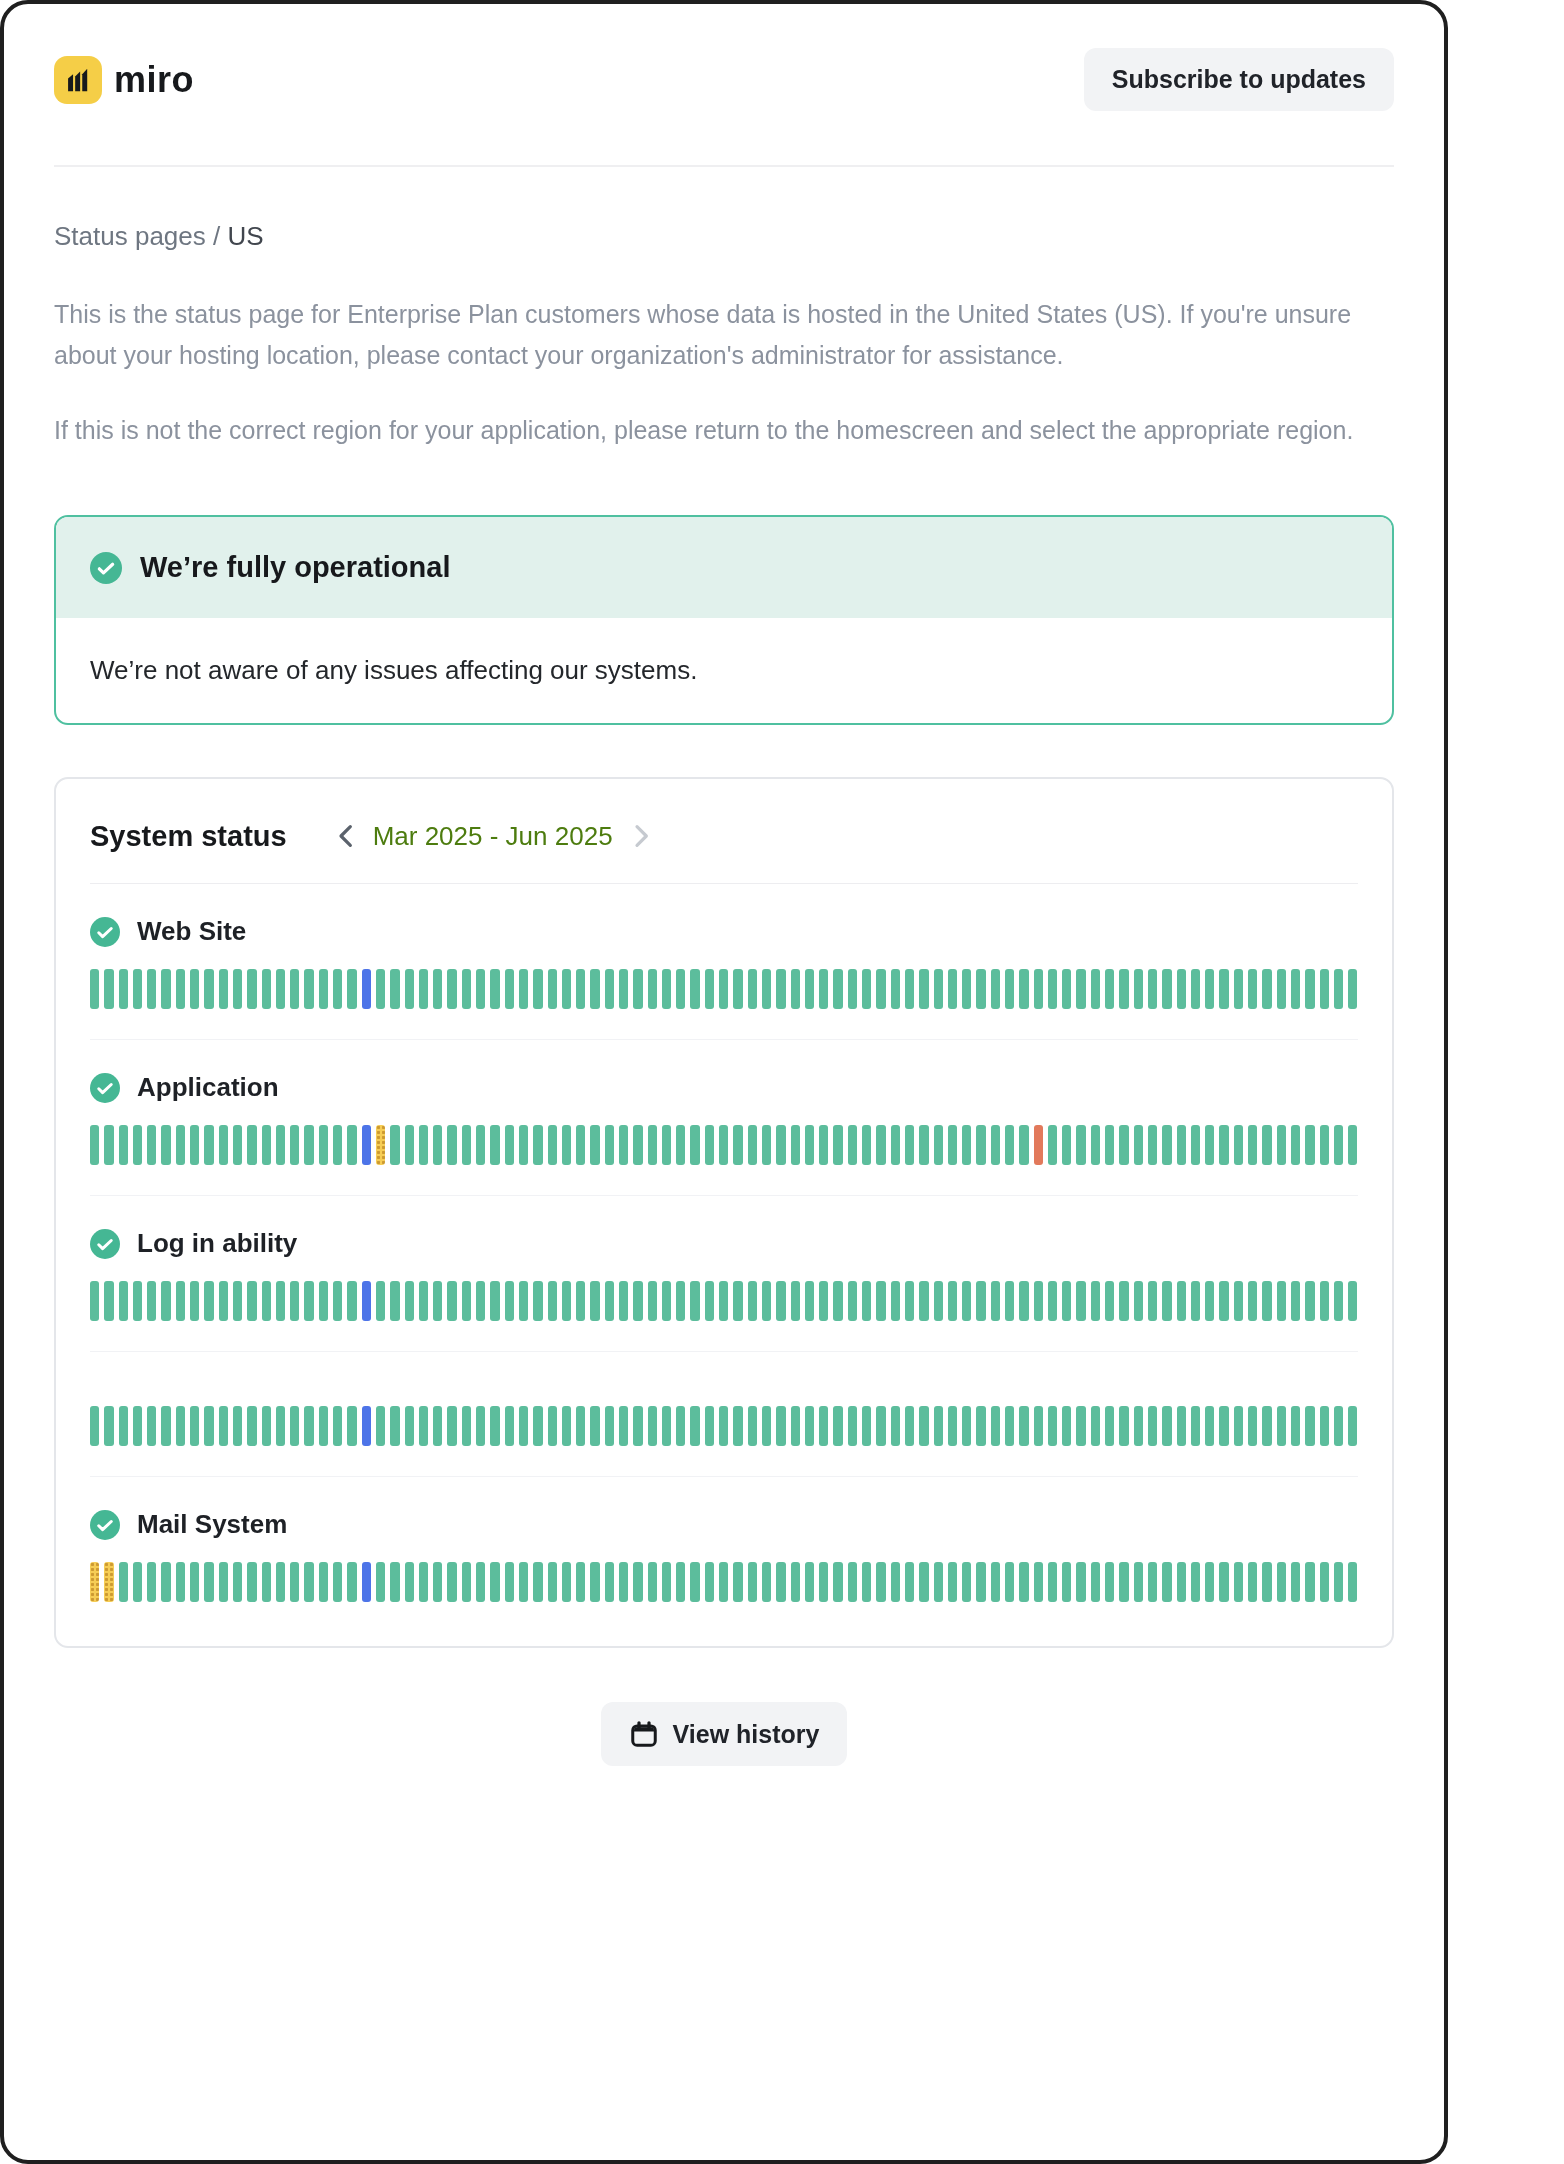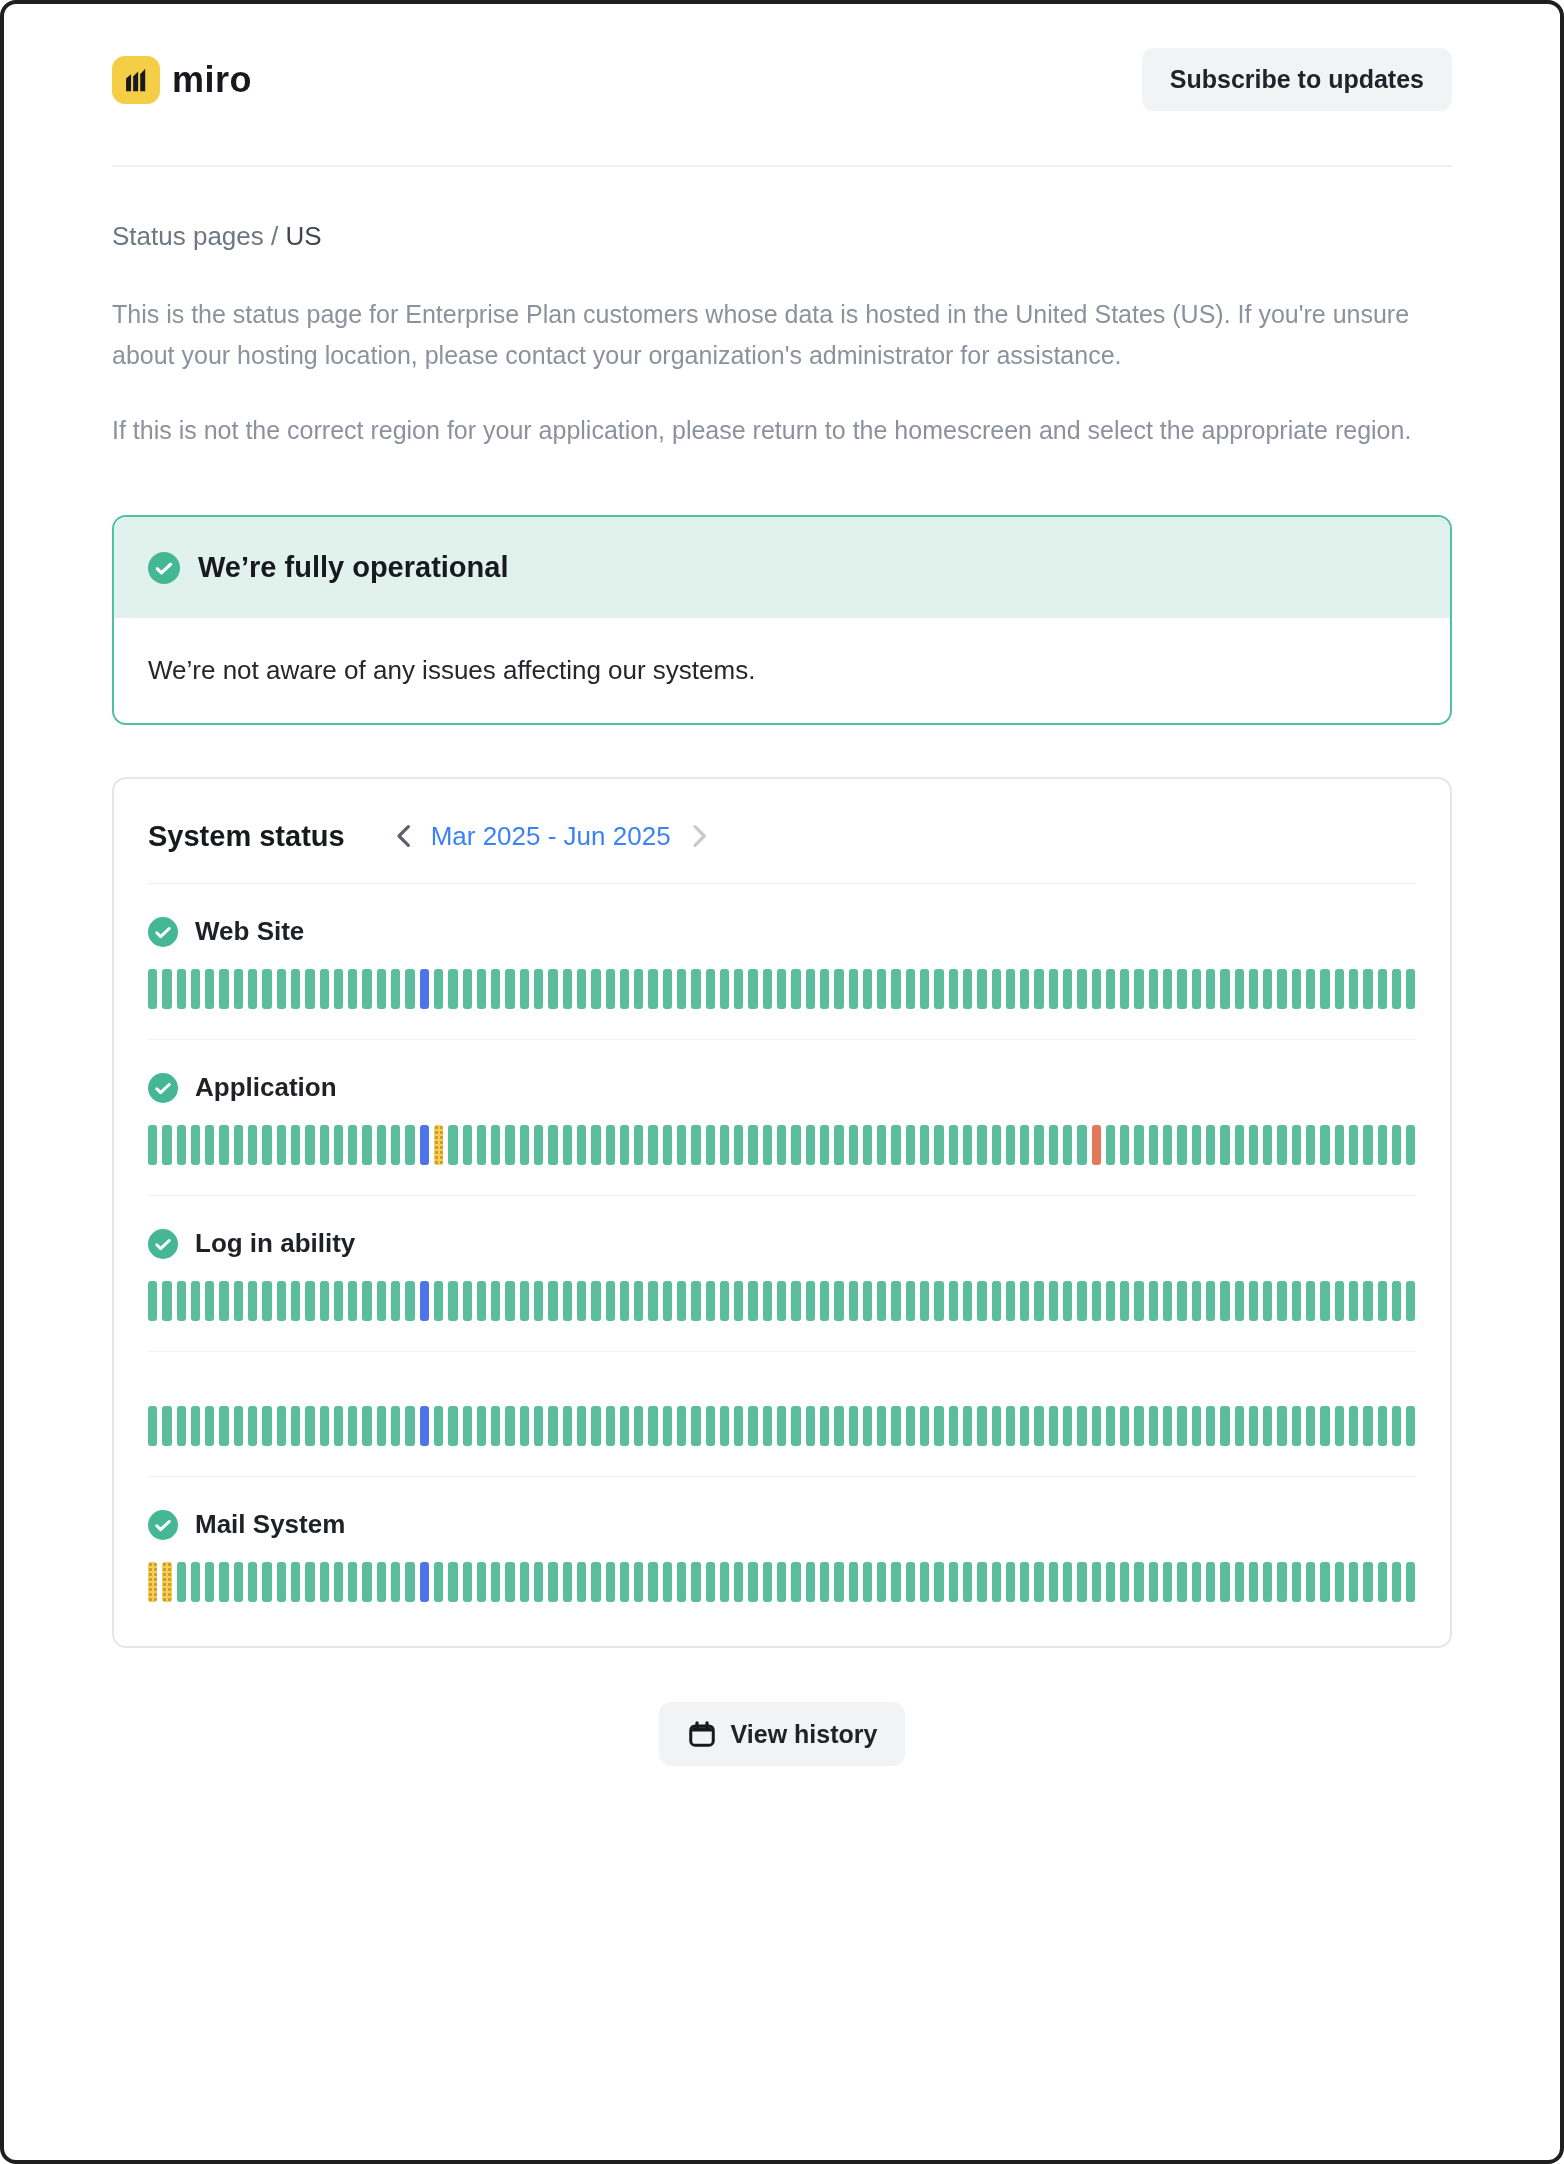--- a/index.html
+++ b/index.html
@@ -5,24 +5,24 @@
   * { box-sizing: border-box; }
   html, body { margin: 0; padding: 0; background: #ffffff; }
   body {
     width: 1564px;
     min-height: 2164px;
     font-family: "Liberation Sans", sans-serif;
     color: #1d2025;
     position: relative;
   }
   .frame {
-    width: 1564px;
+    width: 1448px;
     min-height: 2164px;
     border: 4px solid #1f1f1f;
-    border-radius: 16px;
+    border-radius: 28px;
     background: #ffffff;
     overflow: hidden;
     padding-bottom: 60px;
   }
   .container { width: 1340px; margin: 0 auto; }
 
   
   .topbar { margin-top: 44px; display: flex; align-items: center; justify-content: space-between; }
   .brand { display: flex; align-items: center; gap: 12px; }
   .brand-icon {
@@ -62,21 +62,21 @@
   .check-sm { width: 30px; height: 30px; }
 
   
   .card {
     margin-top: 52px; border: 2px solid #e4e6ea; border-radius: 14px;
     background: #ffffff; padding: 34px 34px 36px 34px;
   }
   .card-header { display: flex; align-items: center; gap: 46px; padding: 6px 0 30px 0; border-bottom: 1px solid #ededf0; }
   .card-title { font-size: 29px; font-weight: 700; color: #17191c; }
   .date-nav { display: flex; align-items: center; gap: 16px; }
-  .date-range { font-size: 26px; color: #3b82f6; }
+  .date-range { font-size: 26px; color: #4d7c0f; }
   .chev { background: none; border: none; padding: 4px; cursor: pointer; display: flex; align-items: center; }
   .chev svg { width: 16px; height: 26px; }
   .service { padding: 32px 0 30px 0; border-bottom: 1px solid #f1f2f5; }
   .service:last-child { border-bottom: none; padding-bottom: 8px; }
   .service-label { display: flex; align-items: center; gap: 17px; }
   .service-name { font-size: 26px; font-weight: 600; color: #1e2126; }
   .bar { margin-top: 22px; display: flex; gap: 5px; height: 40px; }
   .tick { flex: 1 1 0; border-radius: 3px; min-width: 0; }
   .tick.degraded {
     background-image: radial-gradient(rgba(164, 104, 16, 0.5) 1.4px, transparent 1.5px);

